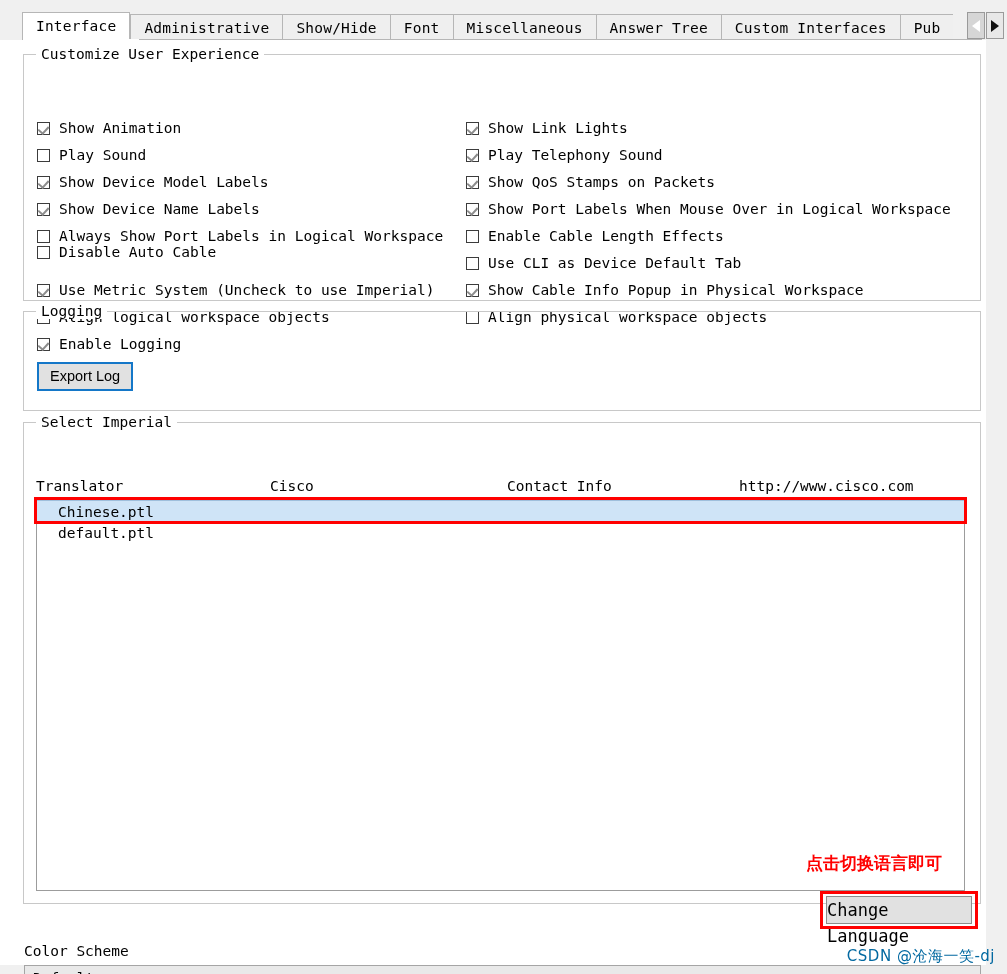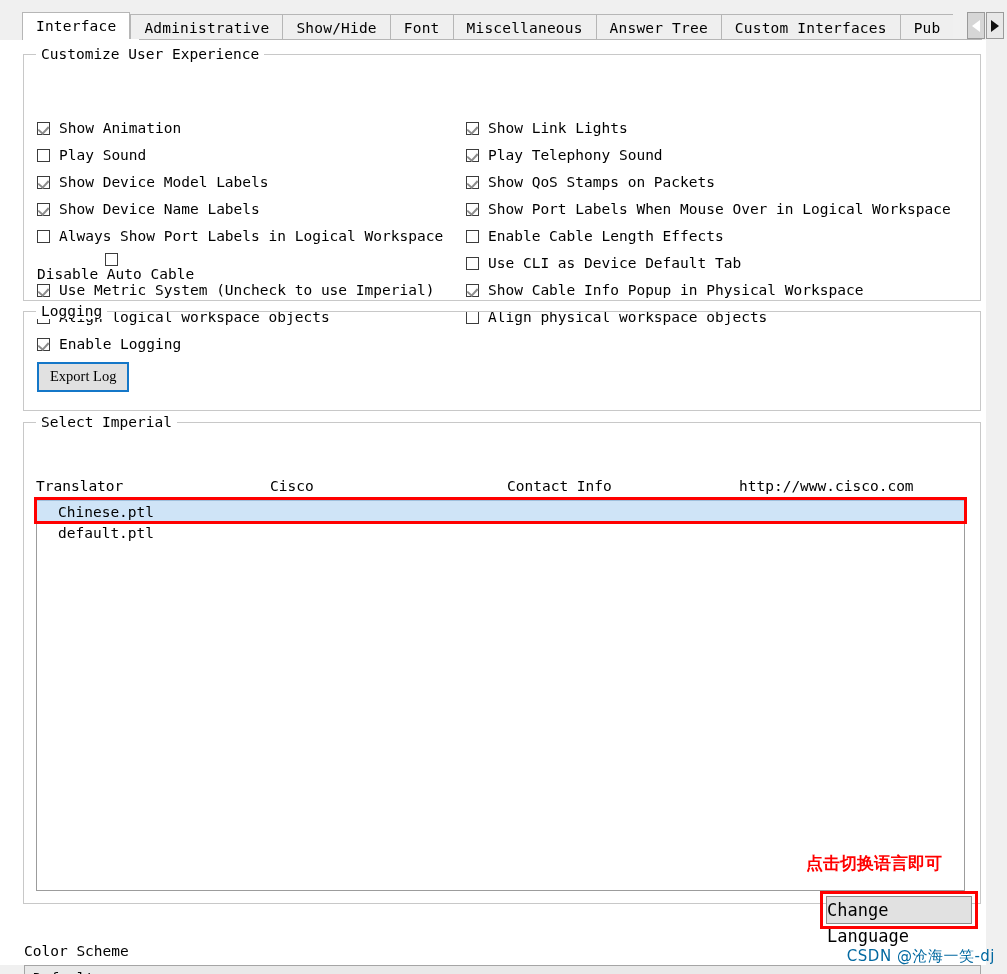--- a/index.html
+++ b/index.html
@@ -161,21 +161,21 @@
   
   .btn-export {
     position: absolute;
     left: 37px; top: 322px;
     padding: 4px 11px 5px 11px;
     background: #e1e1e1;
     border: 2px solid #1477c8;
     font-size: 14.5px;
     color: #000;
     box-sizing: border-box;
-    font-family: Liberation Serif, serif;
+    font-family: Liberation Sans, sans-serif;
     cursor: default;
   }
 
   
   .lang-head {
     position: absolute;
     top: 438px;
     font-size: 14.5px;
     color: #000;
     white-space: nowrap;
@@ -329,21 +329,21 @@
         <span class="cblabel">Show Device Model Labels</span>
       </div>
       <div class="cbrow" style="left:37px; top:159px;">
         <span class="cbox checked"></span>
         <span class="cblabel">Show Device Name Labels</span>
       </div>
       <div class="cbrow" style="left:37px; top:186px;">
         <span class="cbox"></span>
         <span class="cblabel">Always Show Port Labels in Logical Workspace</span>
       </div>
-      <div class="cbrow" style="left:37px; top:213px;flex-direction:column;">
+      <div class="cbrow" style="left:37px; top:202px;">
         <span class="cbox"></span>
         <span class="cblabel">Disable Auto Cable</span>
       </div>
       <div class="cbrow" style="left:37px; top:240px;">
         <span class="cbox checked"></span>
         <span class="cblabel">Use Metric System (Uncheck to use Imperial)</span>
       </div>
       <div class="cbrow" style="left:37px; top:267px;">
         <span class="cbox"></span>
         <span class="cblabel">Align logical workspace objects</span>

